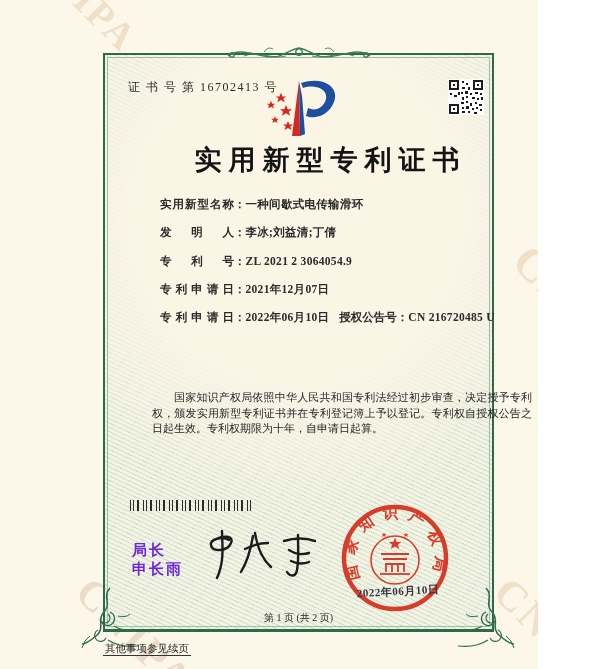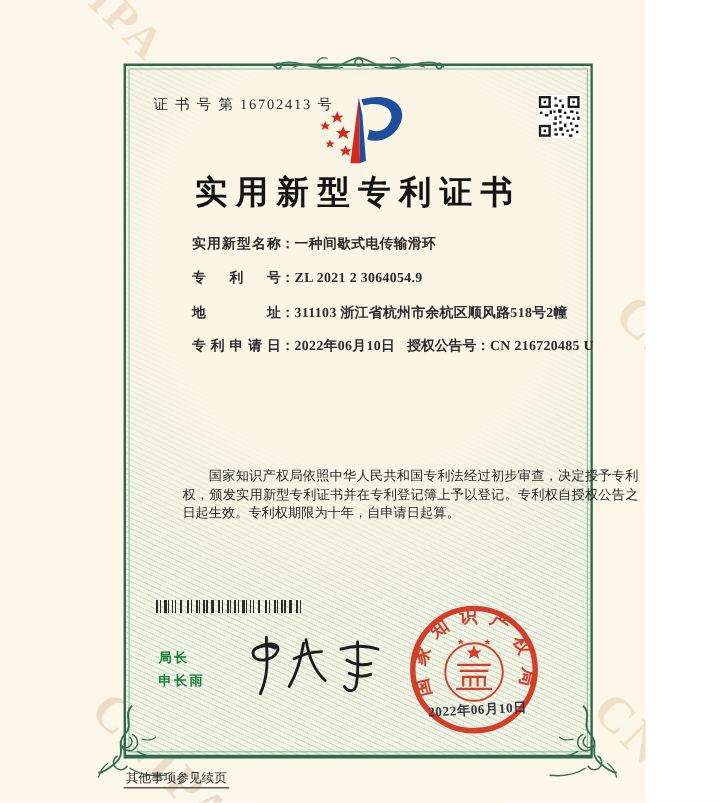--- a/index.html
+++ b/index.html
@@ -14,34 +14,34 @@
          border:2px solid #2d6a4a;border-bottom-width:3px;box-sizing:border-box;background:#f1f3e4;}
   .frame-inner-line{position:absolute;left:2px;top:2px;right:2px;bottom:2px;border:1px solid #9cbda6;}
   .hatch{position:absolute;left:0;top:0;right:0;bottom:0;
          background:repeating-linear-gradient(25deg,rgba(106,142,98,0.20) 0 1px,rgba(0,0,0,0) 1px 4px);}
   .wash{position:absolute;left:0;top:0;right:0;bottom:0;
         background:radial-gradient(ellipse 75% 52% at 50% 28%,#fbf5e6 0%,#fbf5e6 55%,rgba(251,245,230,0) 100%);}
   .orn{position:absolute;pointer-events:none;}
   
   .certno{position:absolute;left:128px;top:79px;font-size:12px;letter-spacing:1.5px;color:#2b2b2b;}
   .title{position:absolute;left:103px;top:142px;width:391px;text-align:center;
-         font-size:27px;font-weight:600;letter-spacing:7px;color:#141414;}
+         font-size:27px;font-weight:600;letter-spacing:7px;color:#141414;padding-left:32px;}
   .fields{position:absolute;left:128px;top:198px;width:350px;font-size:11.5px;font-weight:600;color:#2b2b2b;}
   .frow{height:28.3px;line-height:13px;white-space:nowrap;margin-left:32px;}
   .f-label{display:inline-block;width:74px;text-align:justify;text-align-last:justify;vertical-align:top;}
   .f-colon{display:inline-block;vertical-align:top;}
   .f-value{display:inline-block;vertical-align:top;letter-spacing:0.3px;}
   .pair2{margin-left:10px;}
   .paras{position:absolute;left:112px;top:390px;width:380px;font-size:11px;line-height:15.5px;
          color:#262626;text-align:justify;margin-left:40px;}
   .paras p{margin:0;text-indent:2em;}
   .barcode{position:absolute;left:130px;top:500px;width:122px;height:11px;
            background:repeating-linear-gradient(90deg,#2b2b2b 0 1.5px,rgba(0,0,0,0) 1.5px 3px,#2b2b2b 3px 4px,rgba(0,0,0,0) 4px 7px,#2b2b2b 7px 9px,rgba(0,0,0,0) 9px 10px,#2b2b2b 10px 10.5px,rgba(0,0,0,0) 10.5px 13px);}
   .director{position:absolute;left:132px;font-family:"Liberation Sans","DejaVu Sans",sans-serif;
-            font-weight:700;font-size:11px;color:#15803d;letter-spacing:2px;text-align:center;}
+            font-weight:700;font-size:15px;color:#6d28d9;letter-spacing:2px;text-align:center;}
   .d1{top:541px;} .d2{top:560px;}
   .sig{position:absolute;left:198px;top:526px;}
   .seal{position:absolute;left:339px;top:502px;}
   .seal-date{position:absolute;left:336px;top:584px;width:124px;text-align:center;
              font-size:11px;font-weight:700;color:#343440;letter-spacing:0.5px;transform:rotate(-3deg);}
   .pageinfo{position:absolute;left:103px;top:611px;width:391px;text-align:center;font-size:10px;color:#2b2b2b;}
   .footnote{position:absolute;left:103px;top:642px;width:374px;text-align:left;font-size:10.5px;color:#222;}
   .footnote span{border-bottom:1px solid #333;padding:0 2px 1px 2px;}
   .qr{position:absolute;left:448px;top:79px;}
 </style>
@@ -165,24 +165,27 @@
     </g>
   </svg>
 
   <div class="title">实用新型专利证书</div>
 
   <div class="fields">
     <div class="frow">
       <span class="f-label">实用新型名称</span><span class="f-colon">：</span><span class="f-value">一种间歇式电传输滑环</span>
     </div>
     <div class="frow">
+      <span class="f-label">发明人</span><span class="f-colon">：</span><span class="f-value">李冰;刘益清;丁倩</span>
+    </div>
+    <div class="frow">
       <span class="f-label">专利号</span><span class="f-colon">：</span><span class="f-value">ZL 2021 2 3064054.9</span>
     </div>
     <div class="frow">
-      <span class="f-label">地址</span><span class="f-colon">：</span><span class="f-value">311103 浙江省杭州市余杭区顺风路518号2幢</span>
+      <span class="f-label">专利申请日</span><span class="f-colon">：</span><span class="f-value">2021年12月07日</span>
     </div>
     <div class="frow">
       <span class="f-label">专利申请日</span><span class="f-colon">：</span><span class="f-value">2022年06月10日</span><span class="pair2"><span>授权公告号</span><span>：</span><span class="f-value">CN 216720485 U</span></span>
     </div>
   </div>
 
   <div class="paras">
     <p>国家知识产权局依照中华人民共和国专利法经过初步审查，决定授予专利权，颁发实用新型专利证书并在专利登记簿上予以登记。专利权自授权公告之日起生效。专利权期限为十年，自申请日起算。</p>
   </div>
 
@@ -228,16 +231,17 @@
         <g fill="none" stroke-width="1.8">
           <path d="M42,52 h28 M44,57 h24 M46,62 h20"></path>
           <path d="M47,62 v8 M53,62 v8 M59,62 v8 M65,62 v8"></path>
           <path d="M41,72 h30"></path>
         </g>
       </g>
     </g>
   </svg>
   <div class="seal-date">2022年06月10日</div>
 
+  <div class="pageinfo">第 1 页 (共 2 页)</div>
 
   <div class="footnote"><span>其他事项参见续页</span></div>
 
 </div>
 
 </body></html>

